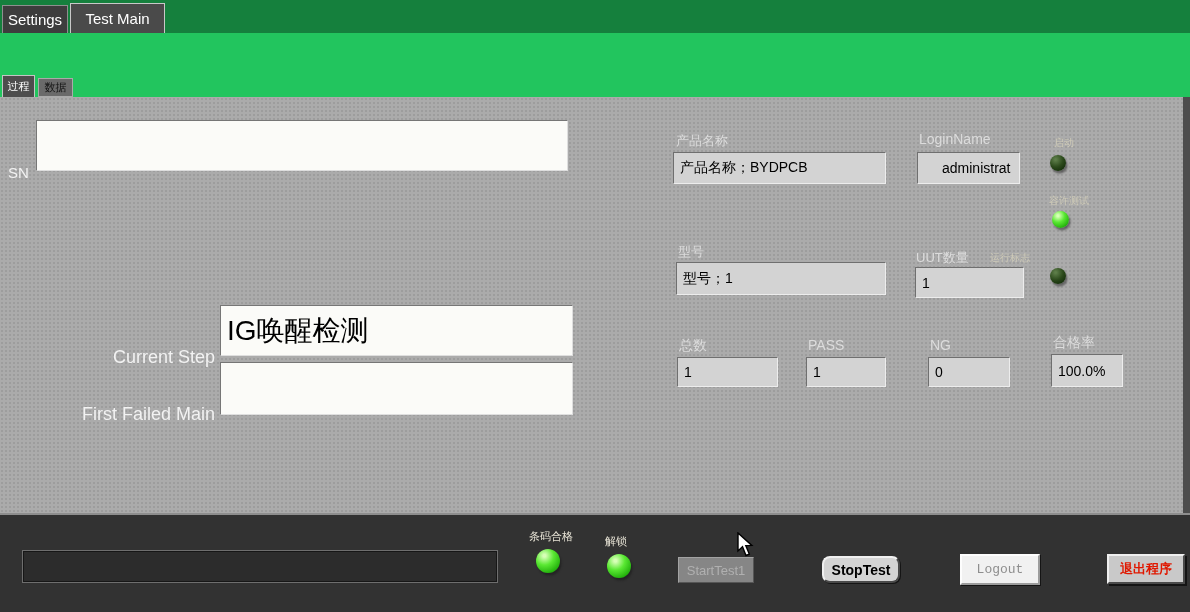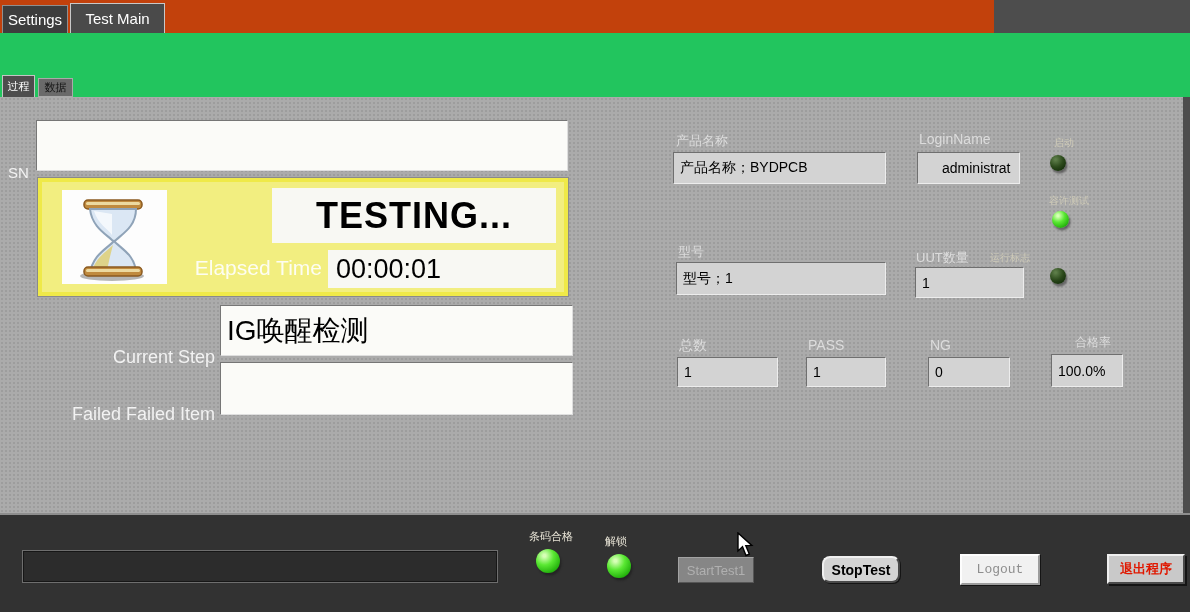--- a/index.html
+++ b/index.html
@@ -1,20 +1,20 @@
 <!DOCTYPE html>
 <html><head>
 <meta charset="utf-8">
 <style>
   html,body{margin:0;padding:0;background:#222;}
   *{box-sizing:border-box;font-family:"Liberation Sans",sans-serif;}
   #screen{position:relative;width:1190px;height:612px;overflow:hidden;background:#4d4d4d;}
 
   
-  .tabstrip{position:absolute;left:0;top:0;width:994px;height:33px;background:#c2410c;}
+  .tabstrip{position:absolute;left:0;top:0;width:1190px;height:33px;background:#15803d;}
   .tab{position:absolute;color:#fff;font-size:15px;display:flex;align-items:center;justify-content:center;cursor:default;}
   .tab-settings{left:2px;top:5px;width:66px;height:28px;background:#3d3d3d;border:1px solid #8f8f8f;border-bottom:none;}
   .tab-testmain{left:70px;top:3px;width:95px;height:30px;background:#4a4a4a;border:1px solid #c8c8c8;border-bottom:none;}
 
   .darkband{position:absolute;left:0;top:33px;width:1190px;height:64px;background:#22c55e;}
   .subtab{position:absolute;font-size:11px;display:flex;align-items:center;justify-content:center;}
   .subtab-process{left:2px;top:42px;width:33px;height:22px;background:#4d4d4d;border:1px solid #c4c4c4;border-bottom:none;color:#fff;}
   .subtab-data{left:38px;top:45px;width:35px;height:19px;background:#6a6a6a;border:1px solid #aaa;color:#111;}
 
   
@@ -85,43 +85,25 @@
   <div class="darkband">
     <div class="subtab subtab-process">过程</div>
     <div class="subtab subtab-data">数据</div>
   </div>
 
   <div class="panel">
 
     <div class="wlabel" style="left:8px;top:43px;font-size:15px;">SN</div>
     <input class="sn-main-input" type="text" value="" style="">
 
-    <div class="status-box">
-      <div class="hourglass-wrap">
-        <svg width="105" height="94" viewBox="0 0 105 94">
-          <ellipse cx="50" cy="86" rx="32" ry="5" fill="#7a7a7a" opacity="0.55"></ellipse>
-          <rect x="22" y="10" width="58" height="9" rx="4" fill="#c08a3e" stroke="#8a5a20" stroke-width="1.5"></rect>
-          <rect x="24" y="12" width="54" height="3" rx="1.5" fill="#ecd9a0"></rect>
-          <path d="M28 19 H74 C74 38 58 45 52 52 C46 45 30 38 28 19 Z" fill="#dbe7f4" stroke="#8fa3b8" stroke-width="2"></path>
-          <path d="M32 21 C36 34 46 39 50 45 L50 24 Z" fill="#ffffff" opacity="0.7"></path>
-          <path d="M28 84 H74 C74 65 58 58 52 51 C46 58 30 65 28 84 Z" fill="#dbe7f4" stroke="#8fa3b8" stroke-width="2"></path>
-          <path d="M30 82 C33 68 44 62 51 55 C48 66 46 75 45 82 Z" fill="#ded389"></path>
-          <rect x="22" y="77" width="58" height="9" rx="4" fill="#c08a3e" stroke="#8a5a20" stroke-width="1.5"></rect>
-          <rect x="24" y="79" width="54" height="3" rx="1.5" fill="#ecd9a0"></rect>
-        </svg>
-      </div>
-      <div class="testing-box">TESTING...</div>
-      <div class="elapsed-label">Elapsed Time</div>
-      <div class="elapsed-box">00:00:01</div>
-    </div>
 
     <div class="wlabel" style="left:80px;top:226px;width:135px;text-align:right;font-size:18px;">Current Step</div>
     <div class="white-field bigtext" style="left:220px;top:208px;width:353px;height:51px;">IG唤醒检测</div>
 
-    <div class="wlabel" style="left:40px;top:283px;width:175px;text-align:right;font-size:18px;">Failed Failed Item</div>
+    <div class="wlabel" style="left:40px;top:283px;width:175px;text-align:right;font-size:18px;">First Failed Main</div>
     <div class="white-field bigtext" style="left:220px;top:265px;width:353px;height:53px;"></div>
 
     <div class="flabel" style="left:676px;top:35px;">产品名称</div>
     <div class="gray-field" style="left:673px;top:55px;width:213px;height:32px;">产品名称；BYDPCB</div>
 
     <div class="flabel" style="left:919px;top:34px;font-size:14px;">LoginName</div>
     <div class="gray-field" style="left:917px;top:55px;width:103px;height:32px;padding-left:24px;">administrat</div>
 
     <div class="led-label" style="left:1054px;top:39px;">启动</div>
     <div class="led led-off" style="left:1050px;top:58px;width:16px;height:16px;"></div>
@@ -140,21 +122,21 @@
 
     <div class="flabel" style="left:679px;top:240px;font-size:14px;">总数</div>
     <div class="gray-field" style="left:677px;top:260px;width:101px;height:30px;">1</div>
 
     <div class="flabel" style="left:808px;top:240px;font-size:14px;">PASS</div>
     <div class="gray-field" style="left:806px;top:260px;width:80px;height:30px;">1</div>
 
     <div class="flabel" style="left:930px;top:240px;font-size:14px;">NG</div>
     <div class="gray-field" style="left:928px;top:260px;width:82px;height:30px;">0</div>
 
-    <div class="flabel" style="left:1075px;top:237px;font-size:12px;">合格率</div>
+    <div class="flabel" style="left:1053px;top:237px;font-size:14px;">合格率</div>
     <div class="gray-field" style="left:1051px;top:257px;width:72px;height:33px;">100.0%</div>
   </div>
 
   <div class="bottombar">
     <div class="wlabel" style="left:22px;top:10px;font-size:16px;">SN</div>
     <input class="snbar-input" type="text" value="" style="">
 
     <div class="led-label" style="left:529px;top:14px;font-size:11px;color:#eae6d8;">条码合格</div>
     <div class="led led-on" style="left:536px;top:34px;width:24px;height:24px;"></div>
 

